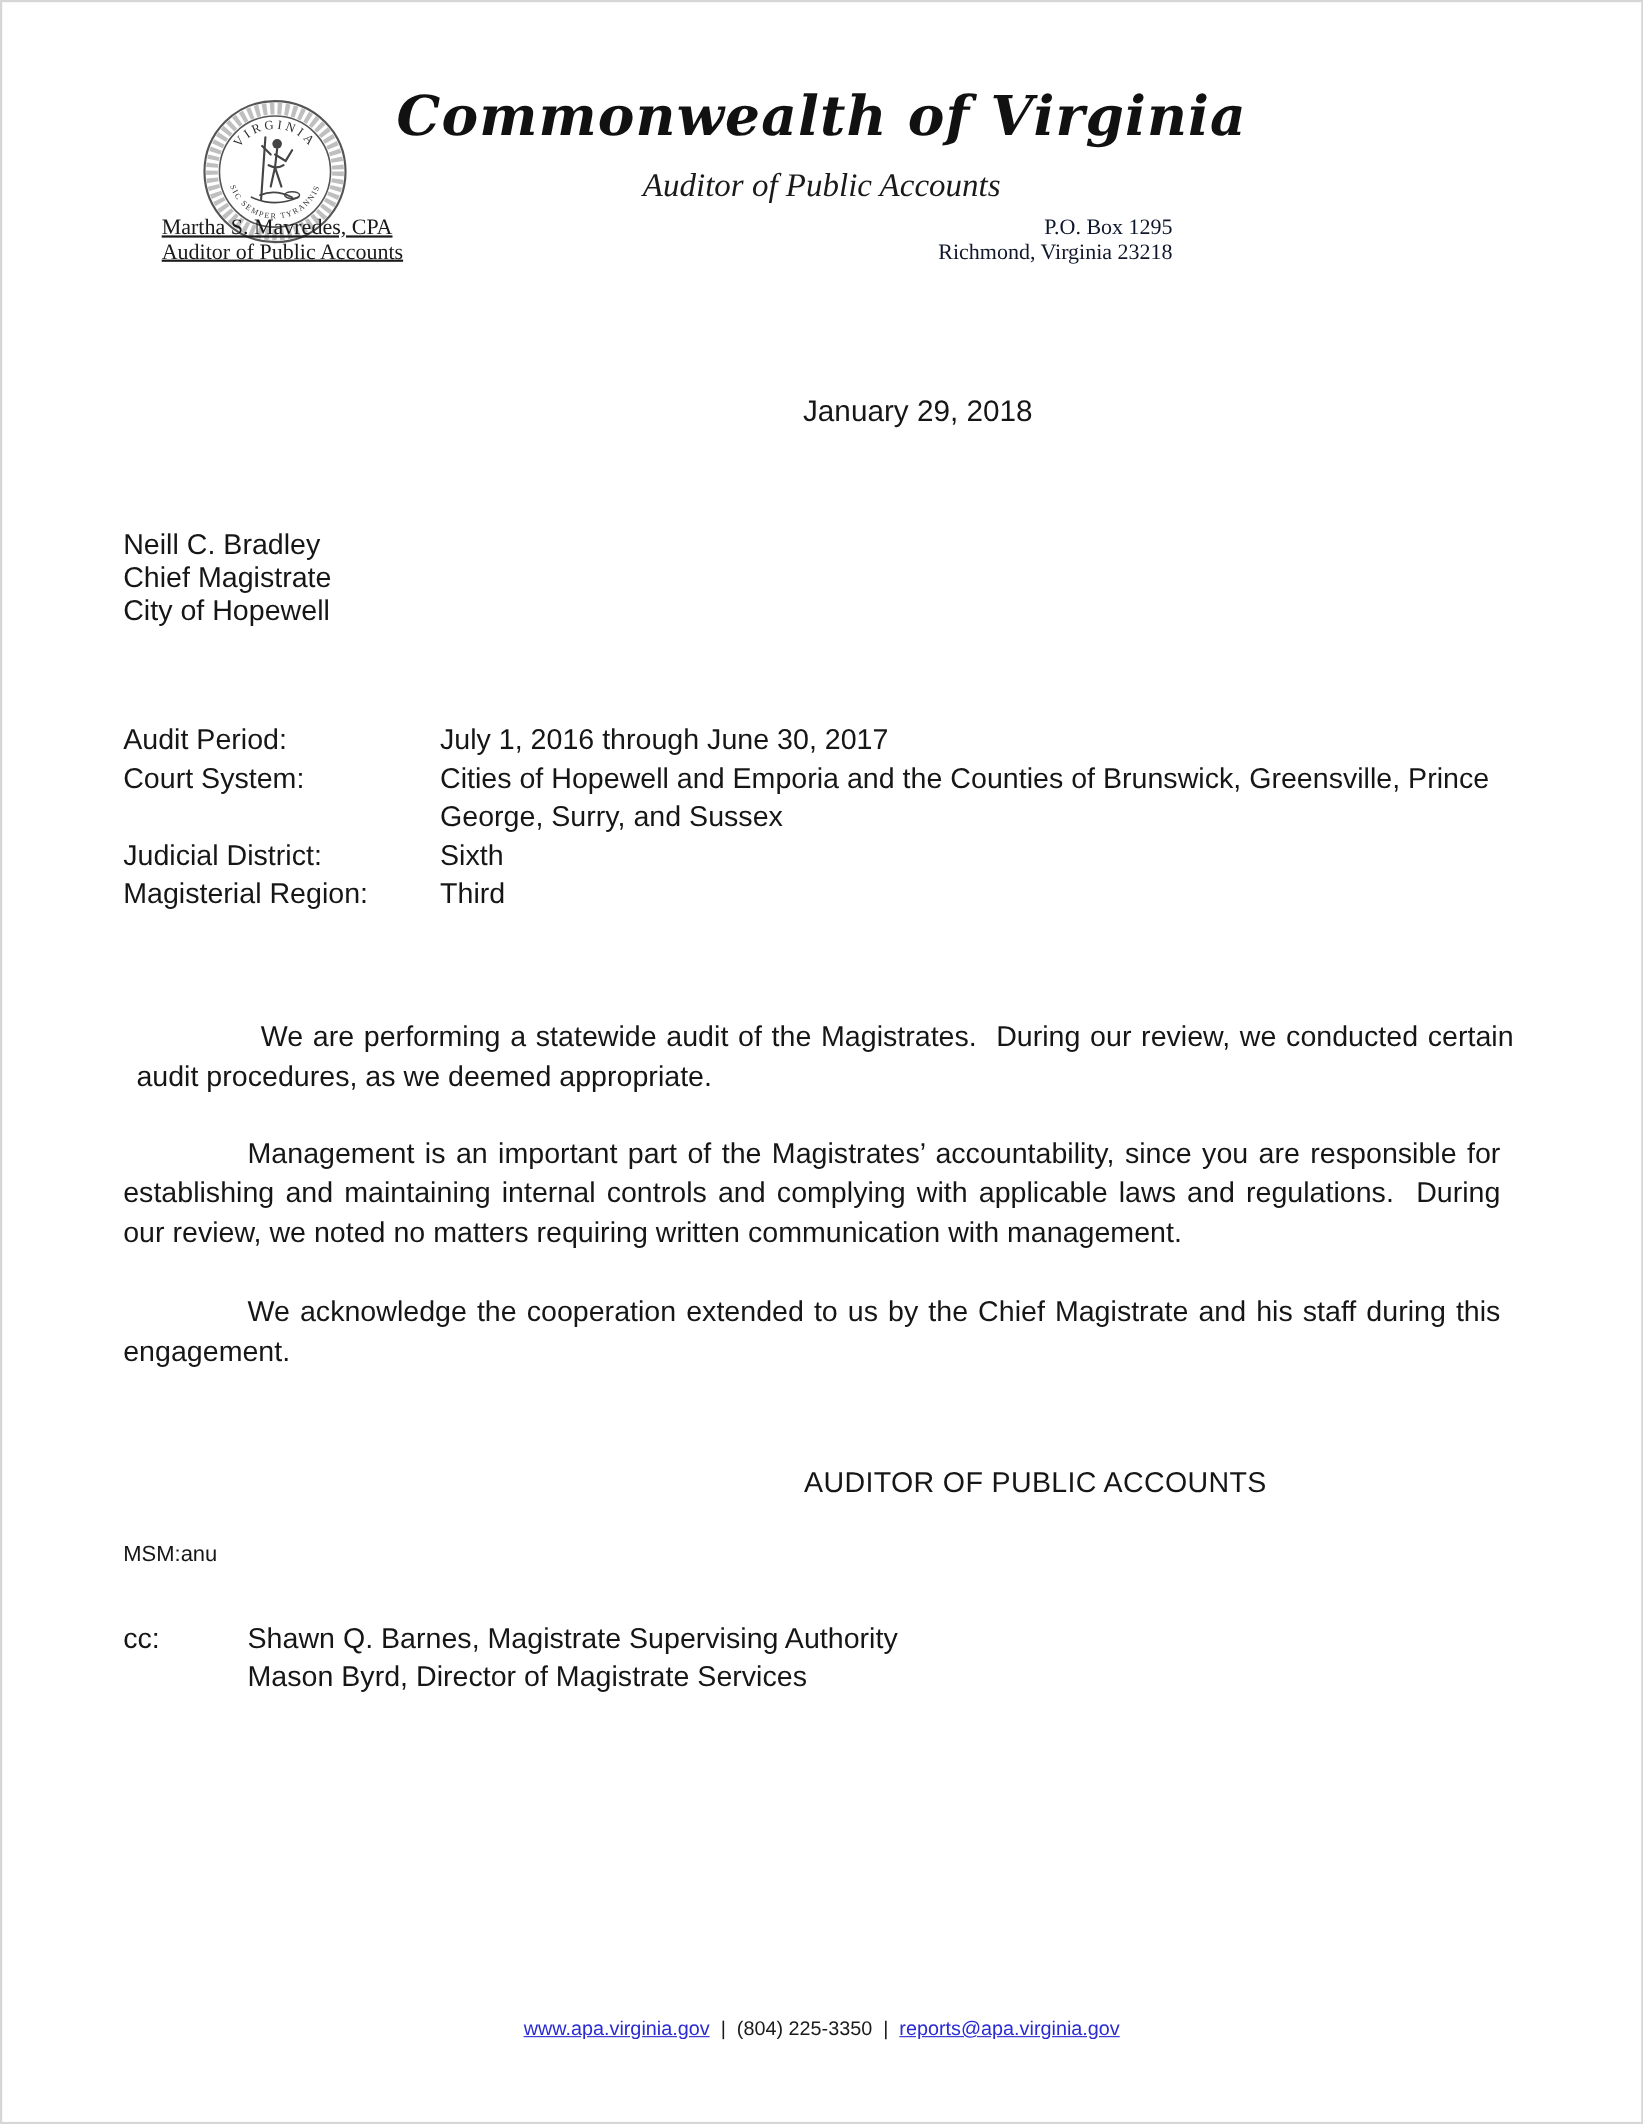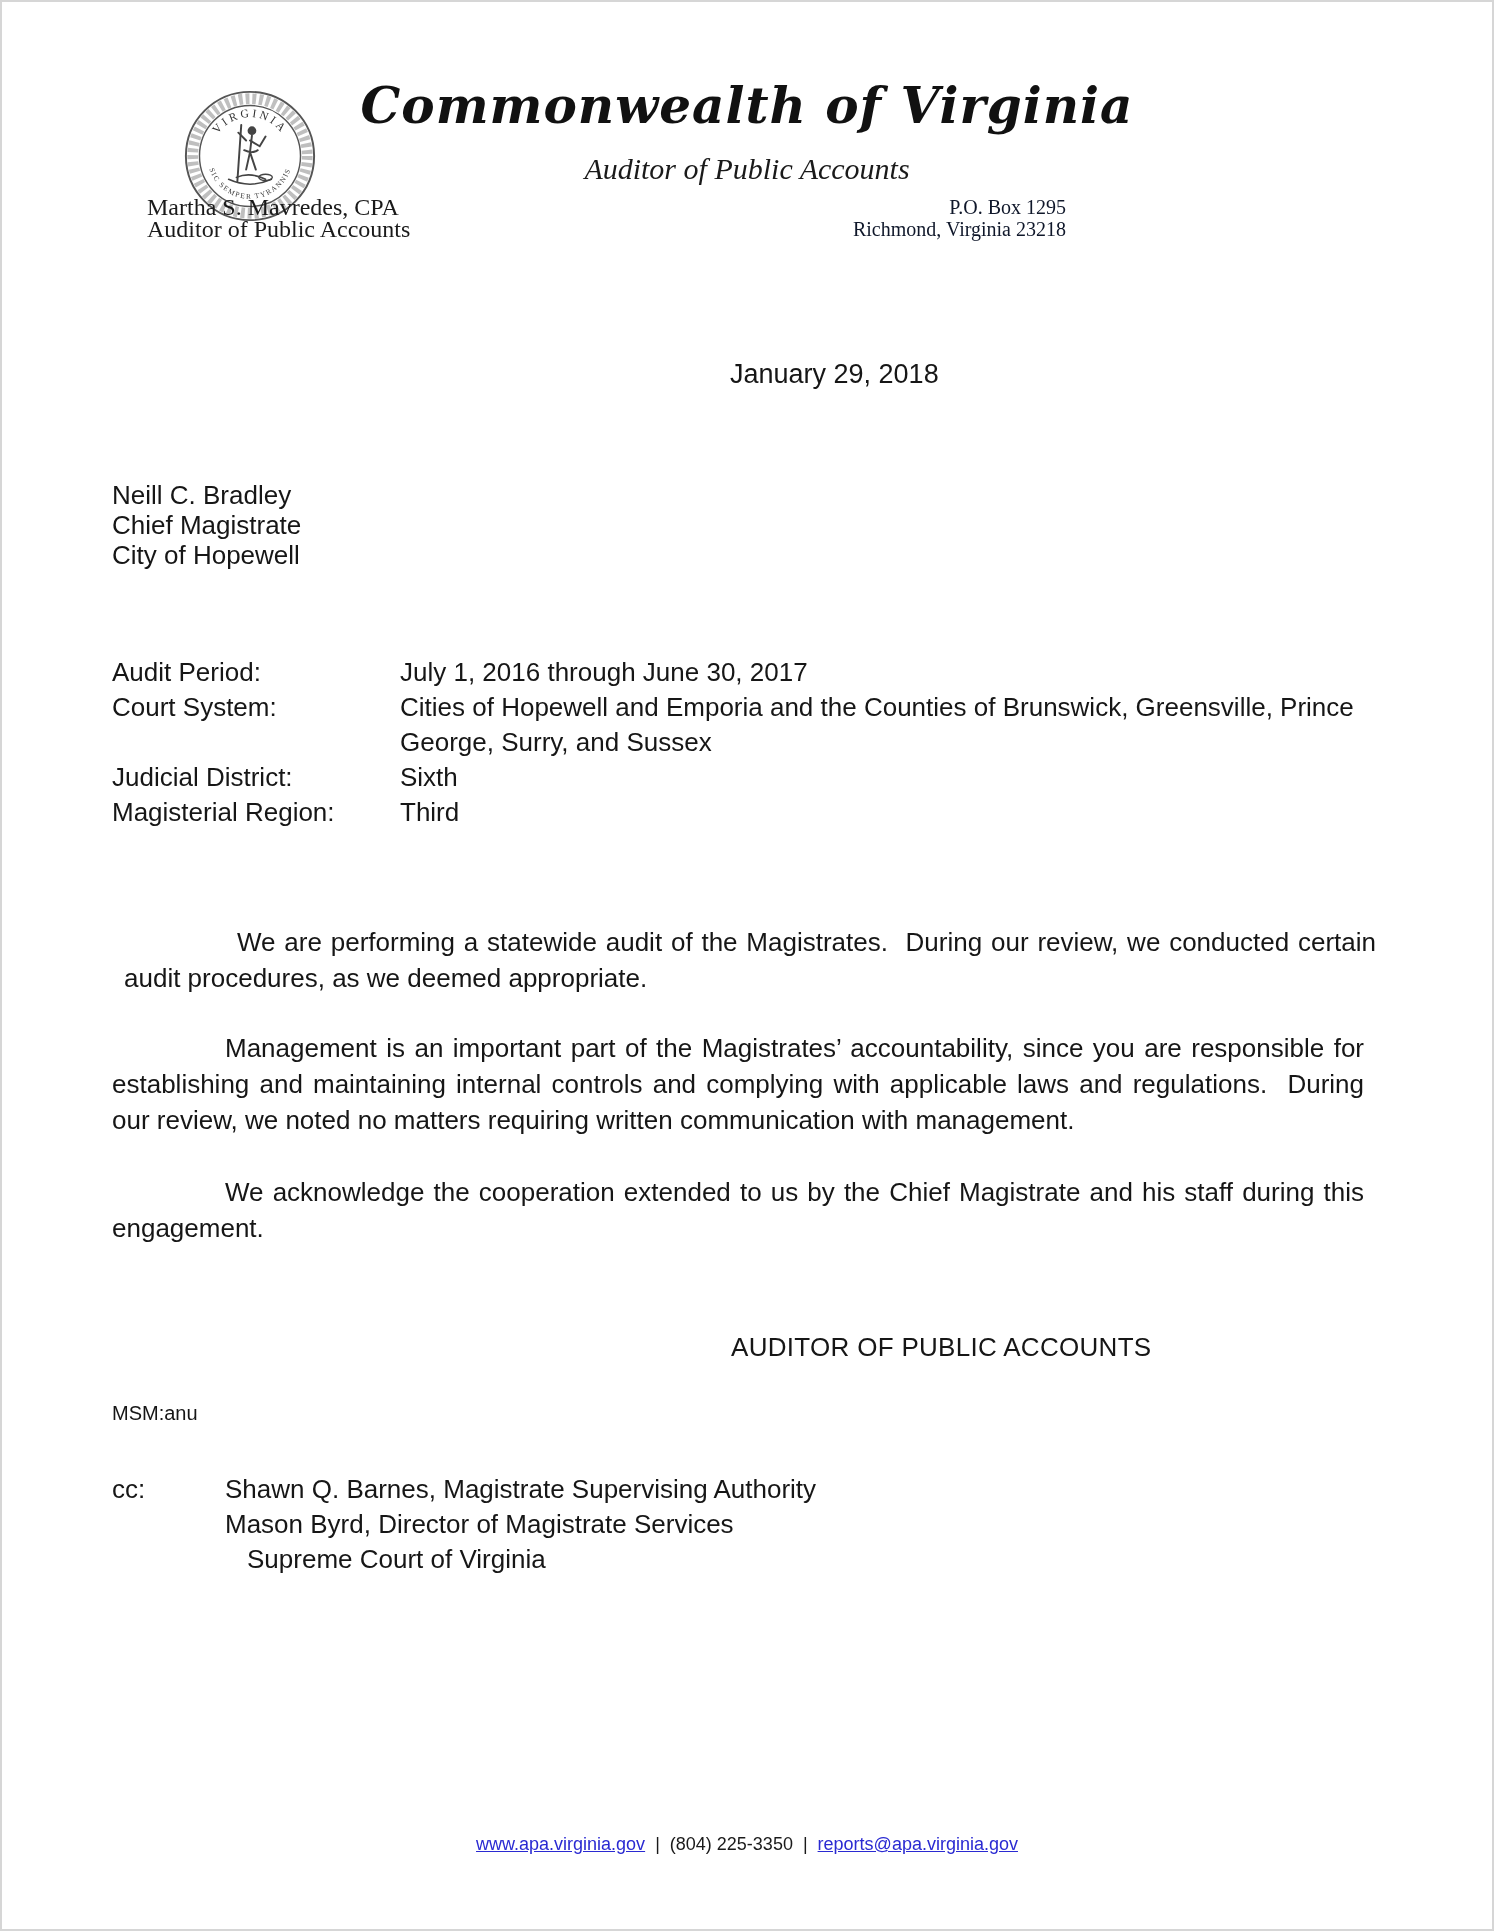--- a/index.html
+++ b/index.html
@@ -22,21 +22,21 @@
   }
   .org-subtitle{
     position:absolute;left:0;top:150px;width:100%;
     text-align:center;
     font-family:"Liberation Serif", serif;
     font-style:italic;font-size:30px;color:#1a1a1a;
   }
   .official-block{
     position:absolute;left:145px;top:194px;
     font-family:"Liberation Serif", serif;
-    font-size:24px;line-height:22px;color:#1a1a1a;
+    font-size:20px;line-height:22px;color:#1a1a1a;text-decoration:underline;
   }
   .address-block{
     position:absolute;right:426px;top:194px;
     text-align:right;
     font-family:"Liberation Serif", serif;
     font-size:20px;line-height:22px;color:#0f172a;
   }
   
   .date-line{position:absolute;left:728px;top:357px;font-size:27px;}
   .recipient{position:absolute;left:110px;top:478px;font-size:26px;line-height:30px;}
@@ -137,21 +137,20 @@
 
   <div class="closing">AUDITOR OF PUBLIC ACCOUNTS</div>
 
   <div class="reference">MSM:anu</div>
 
   <div class="cc-block">
     <div class="cc-label">cc:</div>
     <div>
       <div>Shawn Q. Barnes, Magistrate Supervising Authority</div>
       <div>Mason Byrd, Director of Magistrate Services</div>
-      <div class="cc-item-indent">Supreme Court of Virginia</div>
     </div>
   </div>
 
   <div class="footer">
     <a class="link">www.apa.virginia.gov</a><span class="sep">|</span><span>(804) 225-3350</span><span class="sep">|</span><a class="link">reports@apa.virginia.gov</a>
   </div>
 
 </div>
 
 </body></html>

